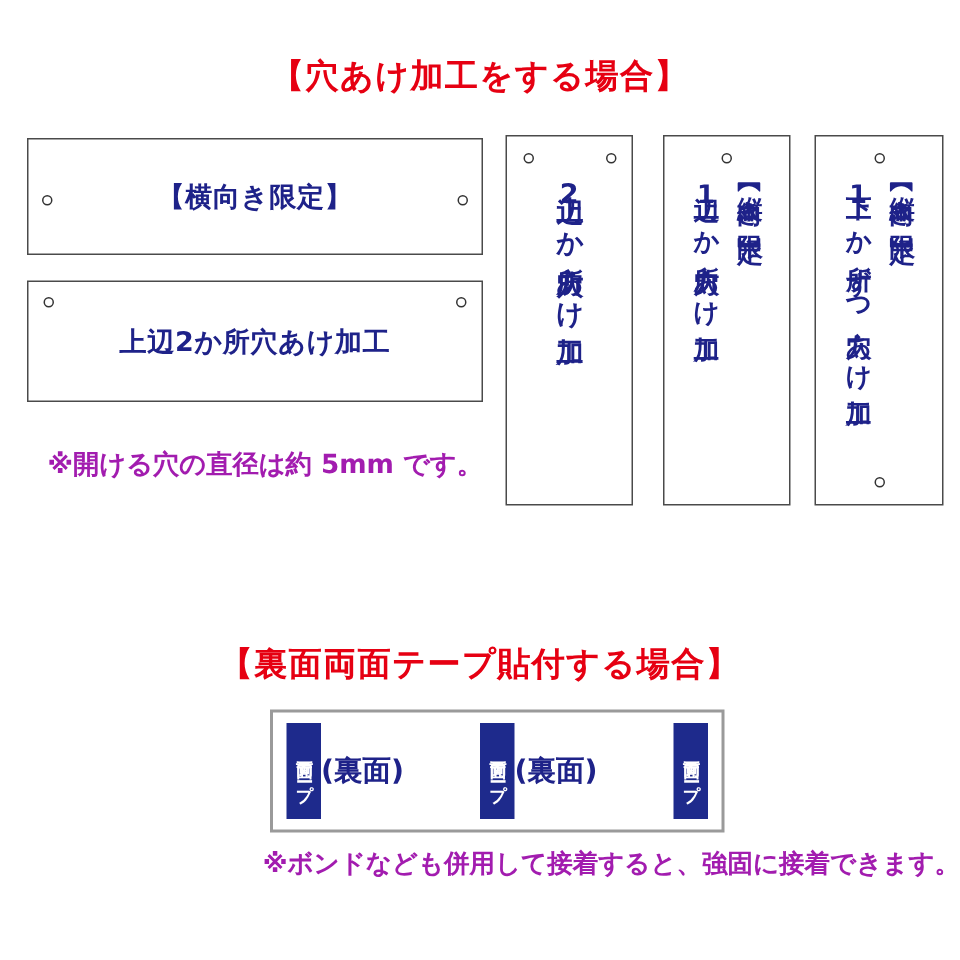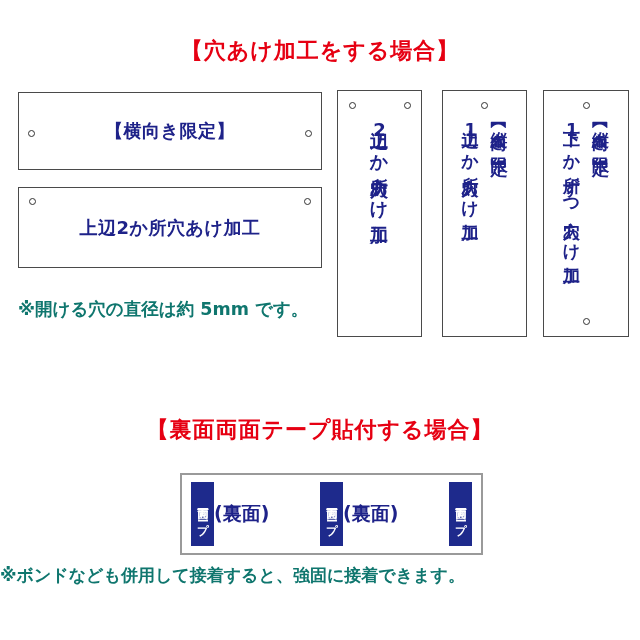--- a/index.html
+++ b/index.html
@@ -9,21 +9,21 @@
     font-weight:bold;
   }
   #canvas { position:absolute; inset:0; width:640px; height:476px; }
 
   
   .section-title {
     position:absolute; left:0; width:100%; text-align:center;
     color:#e60012; font-size:22px; letter-spacing:1px; white-space:nowrap;
   }
   #drill-title { top:36px; }
-  #tape-title  { top:415px; }
+  #tape-title  { top:428px; }
 
   
   .board {
     position:absolute; background:#ffffff; border:1px solid #4a4a4a;
     box-sizing:border-box;
   }
   #board-h1 { left:18px;  top:92px;  width:304px; height:78px;
               display:flex; flex-direction:column; justify-content:center;
               align-items:center; gap:5px; }
   #board-h2 { left:18px;  top:187px; width:304px; height:81px;
@@ -56,21 +56,21 @@
     display:flex; justify-content:center; align-items:flex-start;
   }
   .vtext {
     writing-mode:vertical-rl; text-orientation:upright;
     color:#1e2289; font-size:17px; letter-spacing:2px; line-height:29px;
   }
   #board-v1 .vtext { font-size:18px; letter-spacing:1.5px; }
 
   
   .note {
-    position:absolute; text-align:left; color:#0f766e; white-space:nowrap;
+    position:absolute; text-align:right; color:#a21caf; white-space:nowrap;
   }
   #drill-note { left:18px; width:304px; top:297px; font-size:17.5px; }
   #tape-note  { left:0; width:100%; top:564px; font-size:17px; }
 
   
   #tape-sign {
     position:absolute; left:180px; top:473px; width:303px; height:82px;
     box-sizing:border-box; border:2px solid #9a9a9a; background:#ffffff;
     display:flex; align-items:center; justify-content:space-between;
     padding:0 9px;

